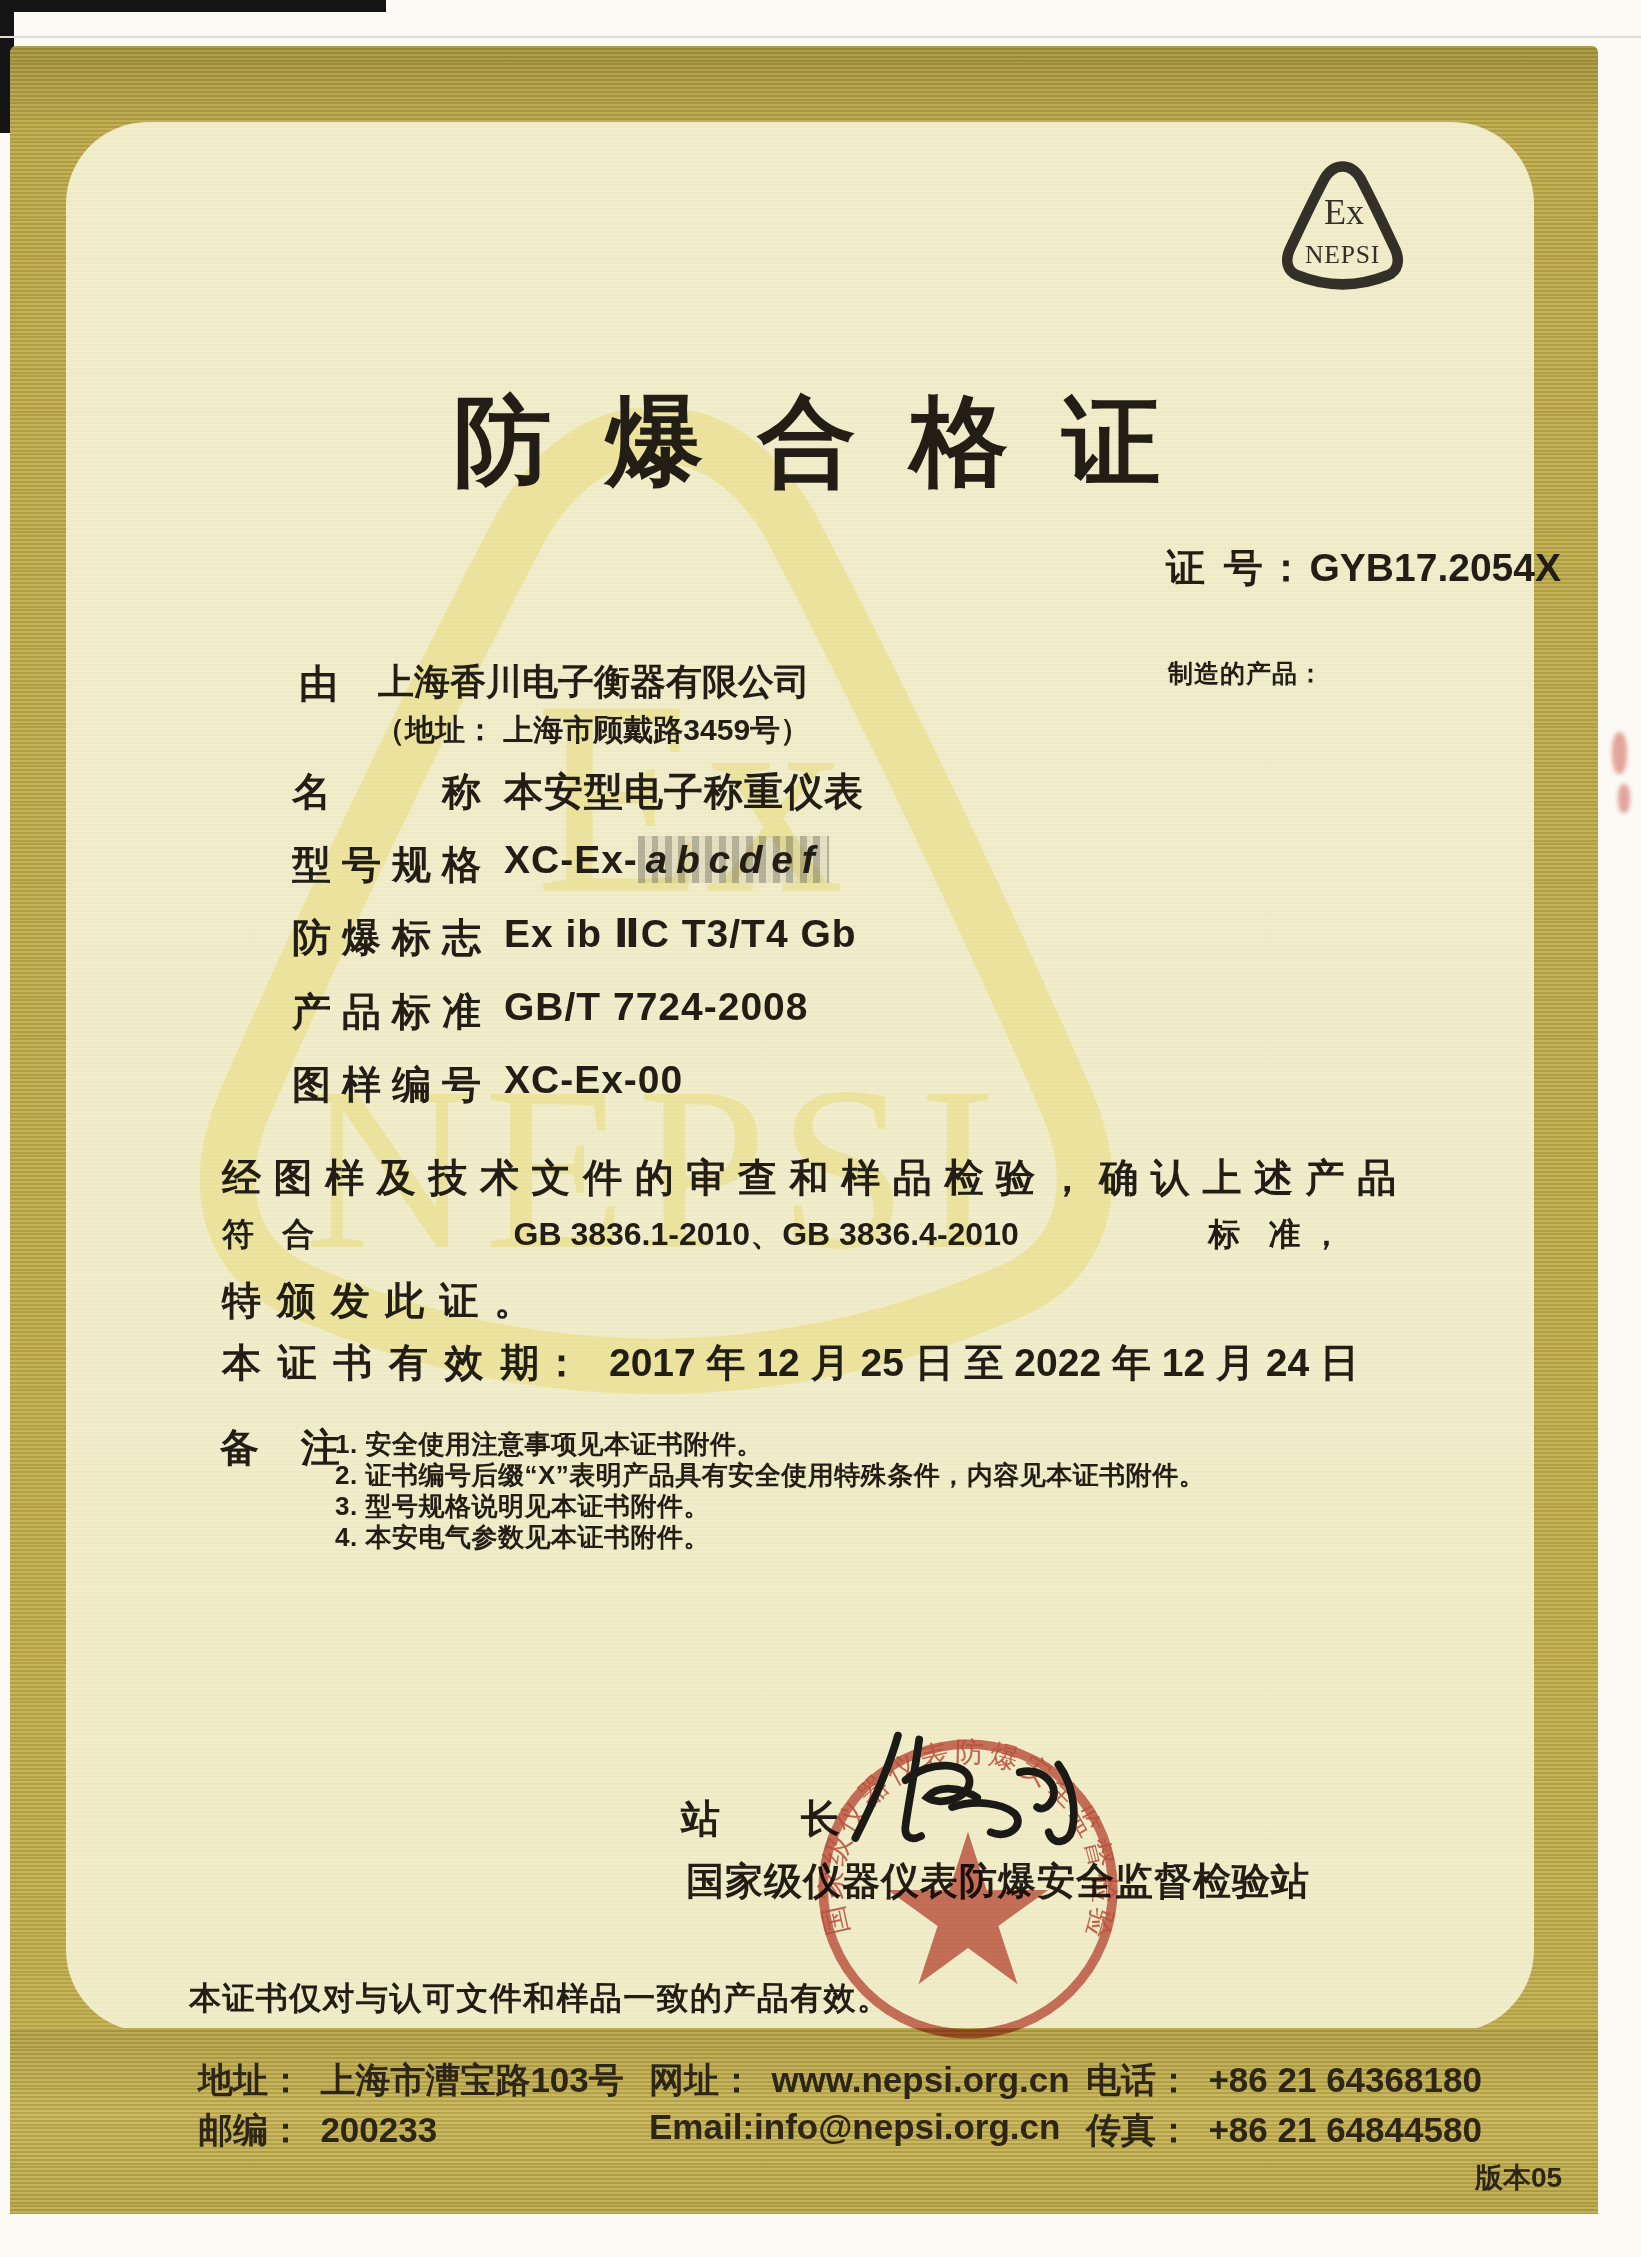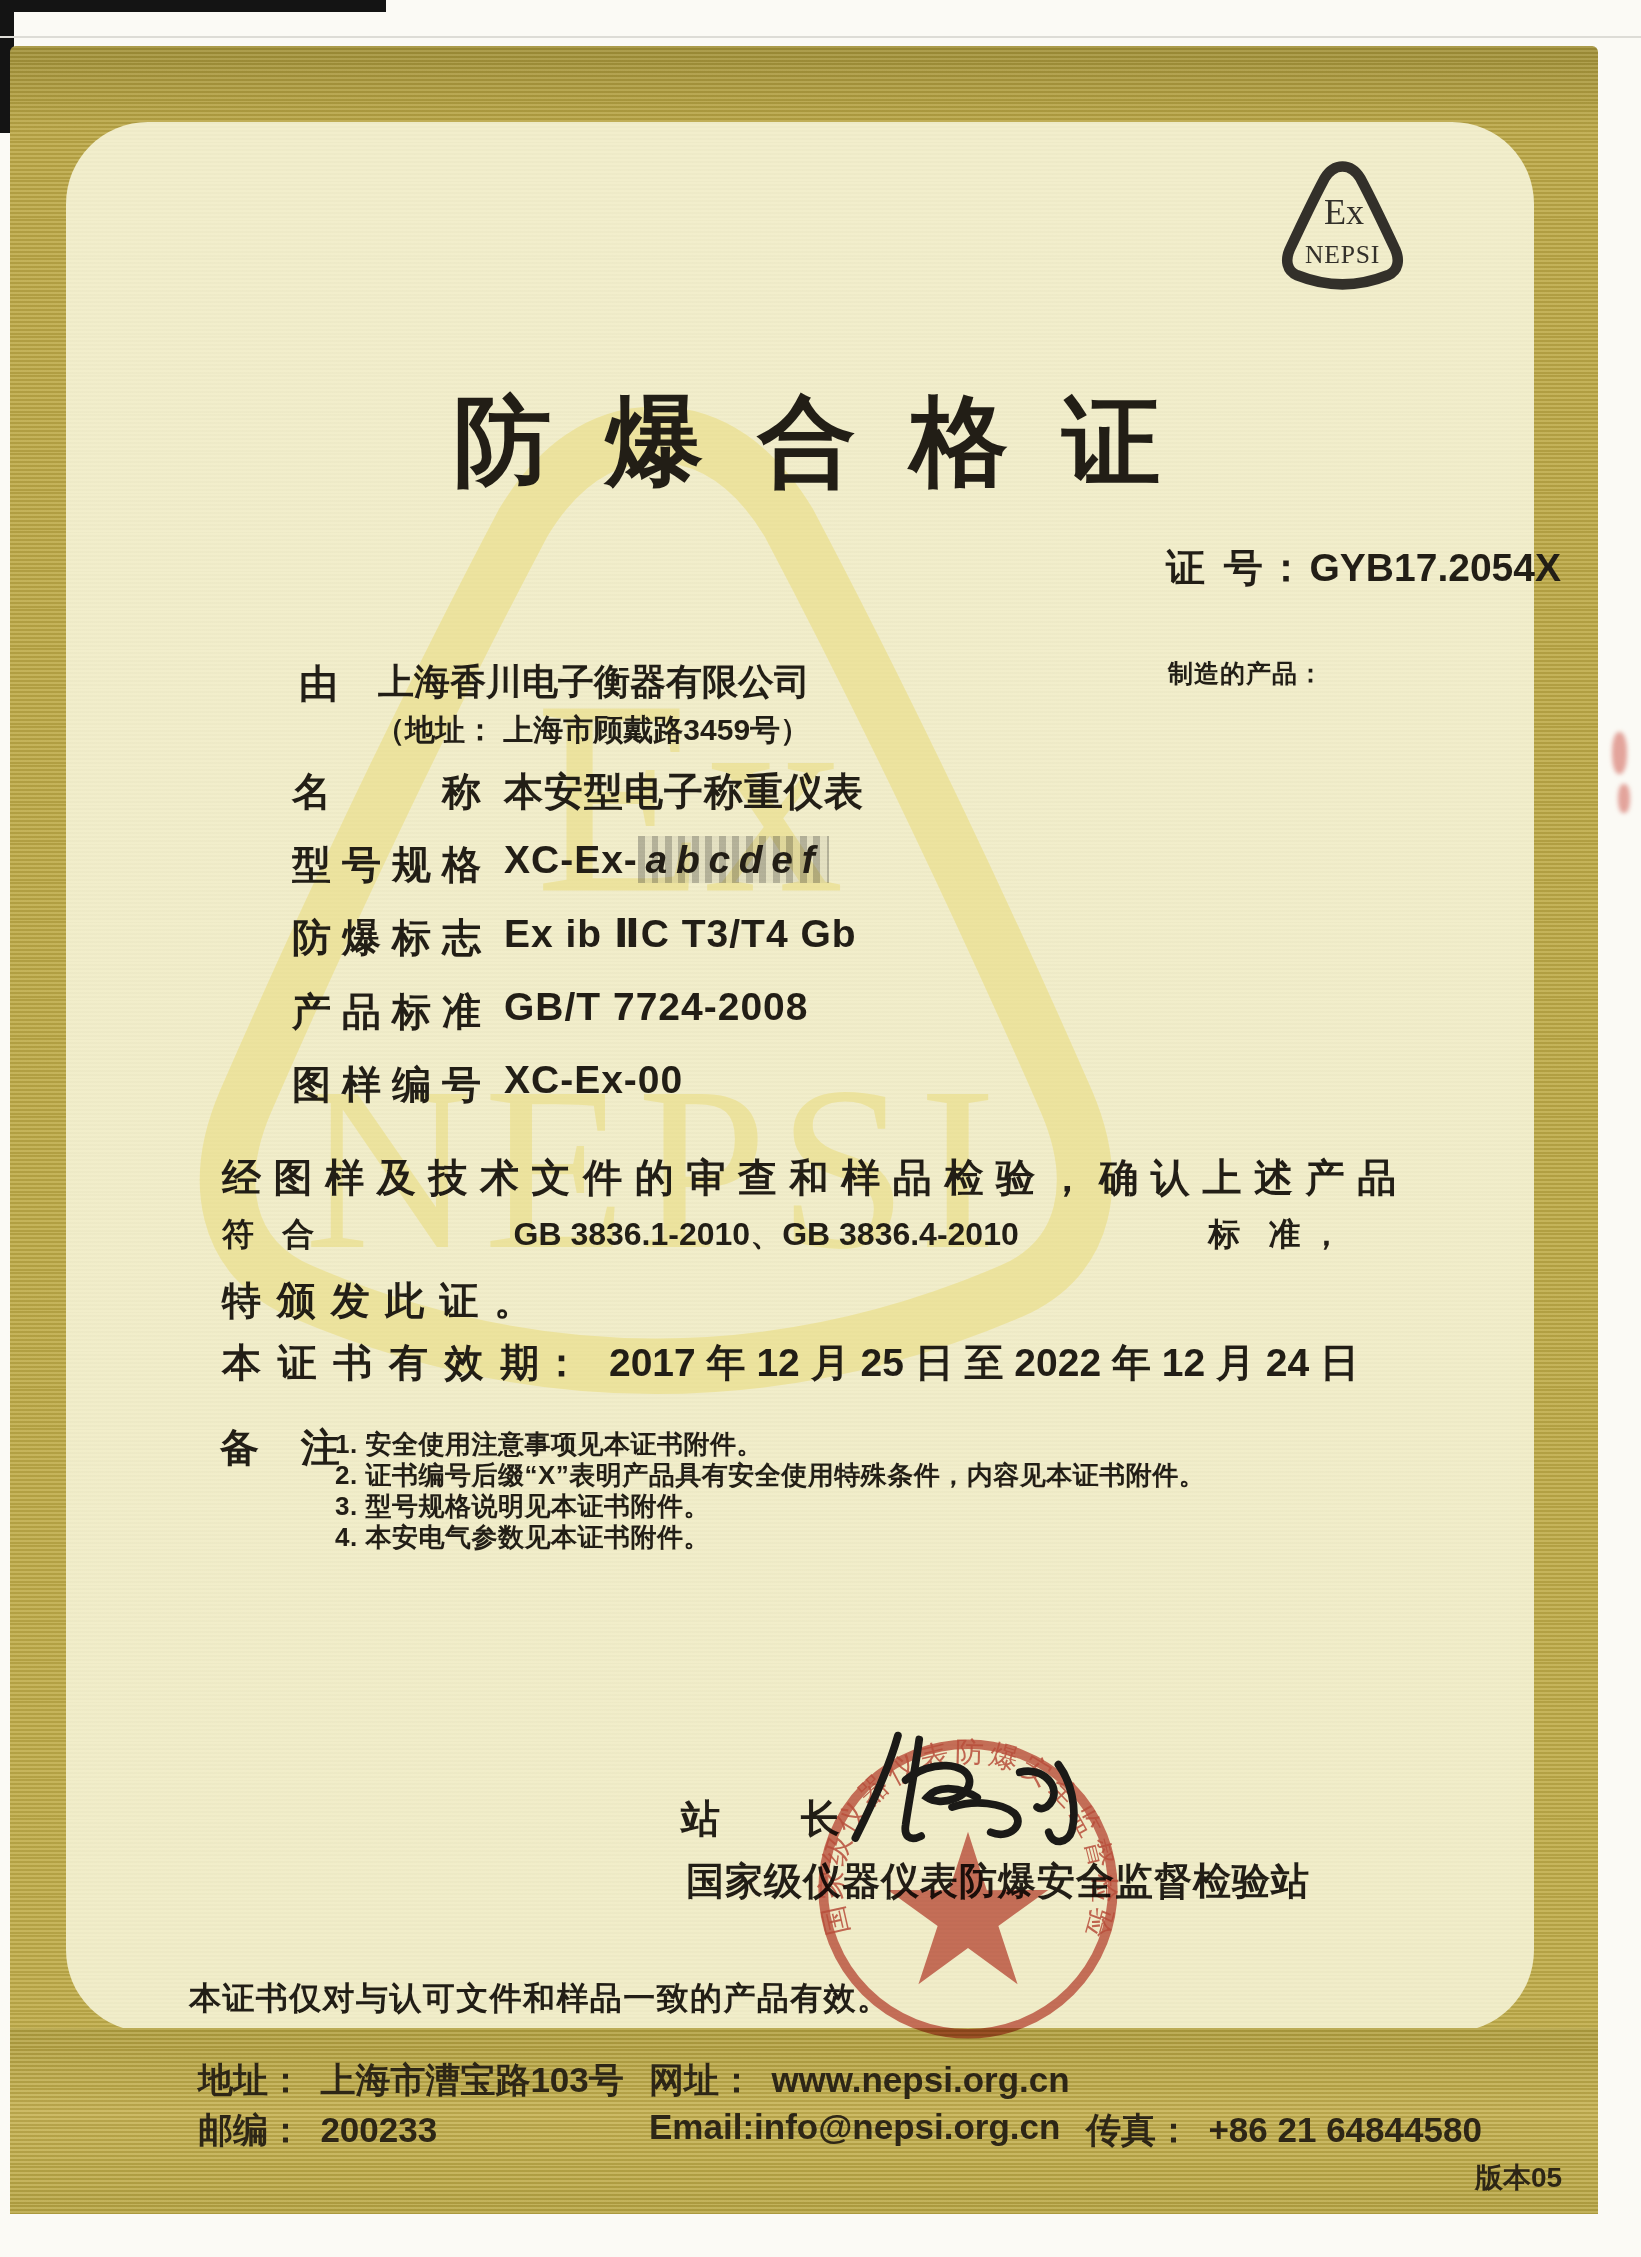--- a/index.html
+++ b/index.html
@@ -211,20 +211,23 @@
   </div>
   <div id="ft-zip" class="frow">
     <span>邮编：</span><span class="val">200233</span>
   </div>
   <div id="ft-web" class="frow">
     <span>网址：</span><span class="val">www.nepsi.org.cn</span>
   </div>
   <div id="ft-email" class="frow">
     <span>Email:info@nepsi.org.cn</span>
   </div>
+  <div id="ft-phone" class="frow">
+    <span>电话：</span><span class="val">+86 21 64368180</span>
+  </div>
   <div id="ft-fax" class="frow">
     <span>传真：</span><span class="val">+86 21 64844580</span>
   </div>
   <div id="ft-version">版本05</div>
 
   <div id="edge-mark-1" class="edge-mark"></div>
   <div id="edge-mark-2" class="edge-mark"></div>
 </div>
 
 

